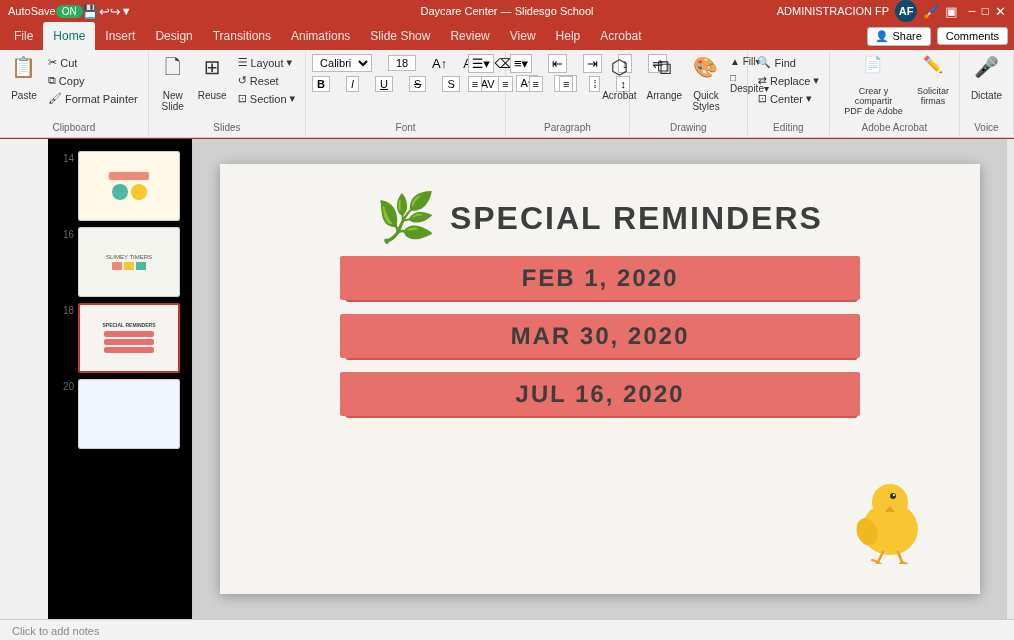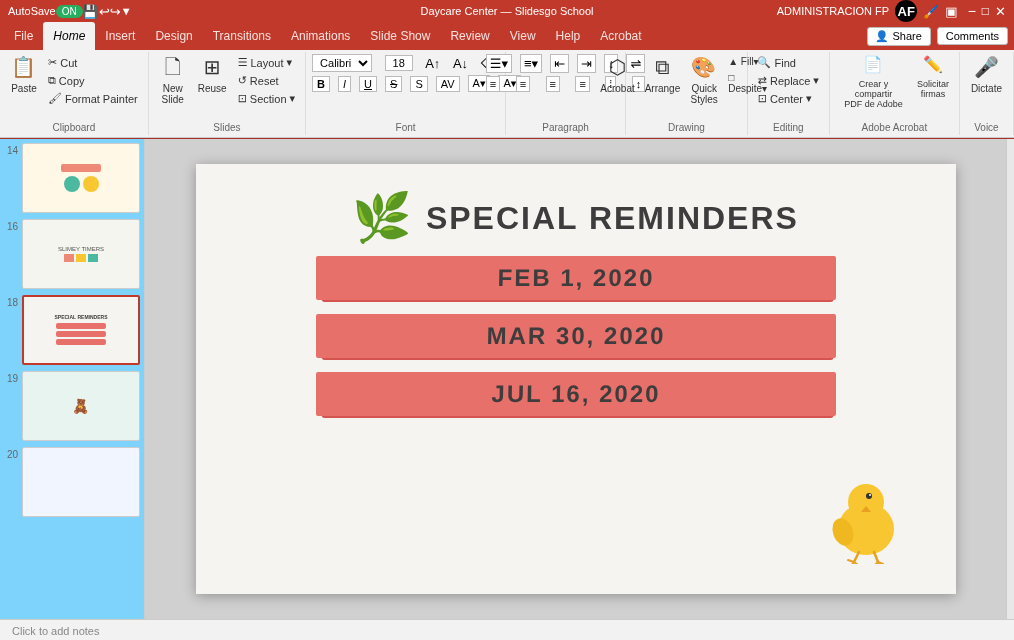--- a/index.html
+++ b/index.html
@@ -44,24 +44,23 @@
     .ribbon-tab {
       padding: 4px 10px;
       font-size: 12px;
       color: rgba(255,255,255,0.85);
       cursor: pointer;
       height: 100%;
       display: flex; align-items: center;
     }
     .ribbon-tab.active {
       background: #f2f2f2;
-      color: #000000;
+      color: #0f766e;
       border-top-left-radius: 3px;
       border-top-right-radius: 3px;
-      font-style: italic;
     }
     #ribbon-content {
       background: #f2f2f2;
       height: 88px;
       display: flex;
       align-items: stretch;
       padding: 2px 0;
       border-bottom: 1px solid #ccc;
     }
     .ribbon-group {
@@ -87,54 +86,55 @@
     .rb-btn {
       display: flex; flex-direction: column; align-items: center;
       padding: 3px 5px;
       cursor: pointer;
       border-radius: 3px;
       font-size: 10px;
       color: #333;
       min-width: 36px;
     }
     .rb-btn .rb-icon { font-size: 20px; line-height: 1; }
-    .rb-btn .rb-label { font-size: 10px; margin-top: 6px; text-align: center; }
+    .rb-btn .rb-label { font-size: 10px; margin-top: 13px; text-align: center; }
     .rb-btn-small {
       display: flex; align-items: center; gap: 3px;
       padding: 2px 4px; cursor: pointer; border-radius: 2px;
       font-size: 11px; color: #333;
     }
     .ribbon-col { display: flex; flex-direction: column; gap: 1px; }
 
     
     .font-row {
-      display: flex; align-items: center; gap: 8px; font-size: 11px; justify-content: space-between;
+      display: flex; align-items: center; gap: 16px; font-size: 11px;
     }
     .font-select {
       border: 1px solid #bbb; background: white; padding: 1px 3px;
       font-size: 11px; min-width: 60px;
     }
     .font-size-box {
       border: 1px solid #bbb; background: white; padding: 1px 3px;
       font-size: 11px; width: 28px; text-align: center;
     }
 
     
     #main {
       display: flex;
       height: calc(640px - 22px - 28px - 88px - 22px);
     }
 
     
     #slides-panel {
       width: 145px;
-      background: #7dd3fc;
+      background: #000000;
       border-right: 1px solid #ccc;
       overflow-y: auto;
-      padding: 4px;
+      padding: 12px;
+      margin-left: 48px;
     }
     .slide-item {
       display: flex; align-items: flex-start; gap: 4px;
       margin-bottom: 6px; cursor: pointer;
     }
     .slide-number {
       font-size: 10px; color: #666; min-width: 14px; text-align: right;
       margin-top: 2px;
     }
     .slide-thumb {
@@ -235,23 +235,23 @@
     .share-btn {
       background: white; border: 1px solid #bbb; border-radius: 3px;
       padding: 2px 8px; font-size: 11px; cursor: pointer;
       display: flex; align-items: center; gap: 3px;
     }
     .comments-btn {
       background: white; border: 1px solid #bbb; border-radius: 3px;
       padding: 2px 8px; font-size: 11px; cursor: pointer;
     }
     .user-badge {
-      background: #000000; color: white; border-radius: 50%;
+      background: #0c4a6e; color: white; border-radius: 50%;
       width: 22px; height: 22px; display: flex; align-items: center; justify-content: center;
-      font-size: 13px; font-weight: bold;
+      font-size: 11px; font-weight: bold;
     }
 
     
     .titlebar-right {
       display: flex; align-items: center; gap: 6px;
     }
   </style>
 </head>
 <body>
 
@@ -479,28 +479,20 @@
       <div class="slide-thumb active">
         <div class="slide-thumb-inner" style="background:#f5f4f0;">
           <div style="font-size:5px;font-weight:bold;color:#3d3d3d;margin-bottom:2px;">SPECIAL REMINDERS</div>
           <div style="width:50px;height:6px;background:#e8706a;border-radius:2px;margin:1px 0;"></div>
           <div style="width:50px;height:6px;background:#e8706a;border-radius:2px;margin:1px 0;"></div>
           <div style="width:50px;height:6px;background:#e8706a;border-radius:2px;margin:1px 0;"></div>
         </div>
       </div>
     </div>
 
-    <div class="slide-item">
-      <span class="slide-number">19</span>
-      <div class="slide-thumb">
-        <div class="slide-thumb-inner" style="background:#e8f4f0;">
-          <div style="font-size:14px;">🧸</div>
-        </div>
-      </div>
-    </div>
 
     <div class="slide-item">
       <span class="slide-number">20</span>
       <div class="slide-thumb">
         <div class="slide-thumb-inner" style="background:#f0f5ff;">
           
         </div>
       </div>
     </div>
 

